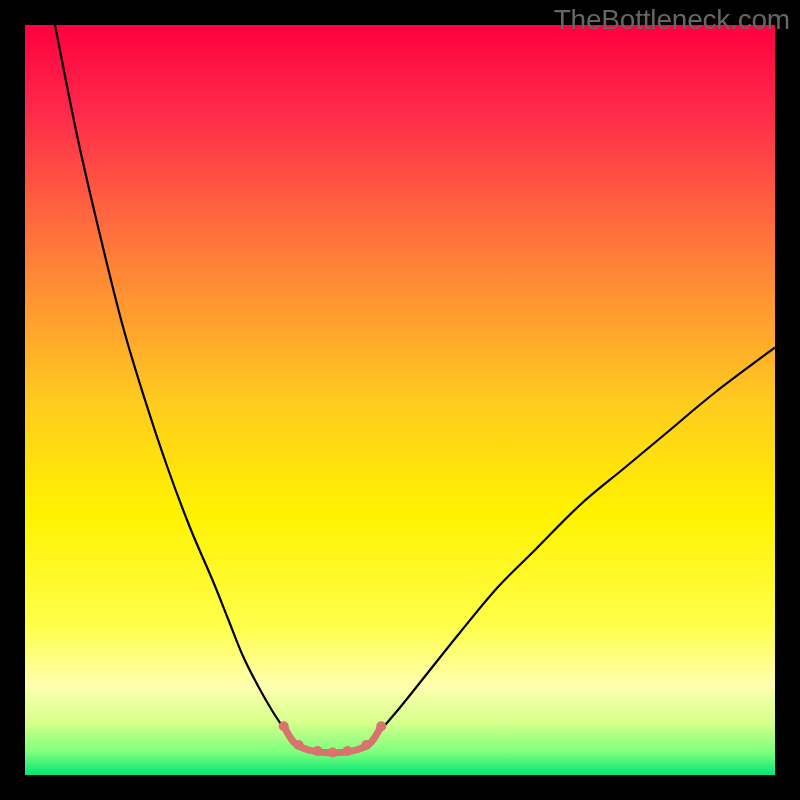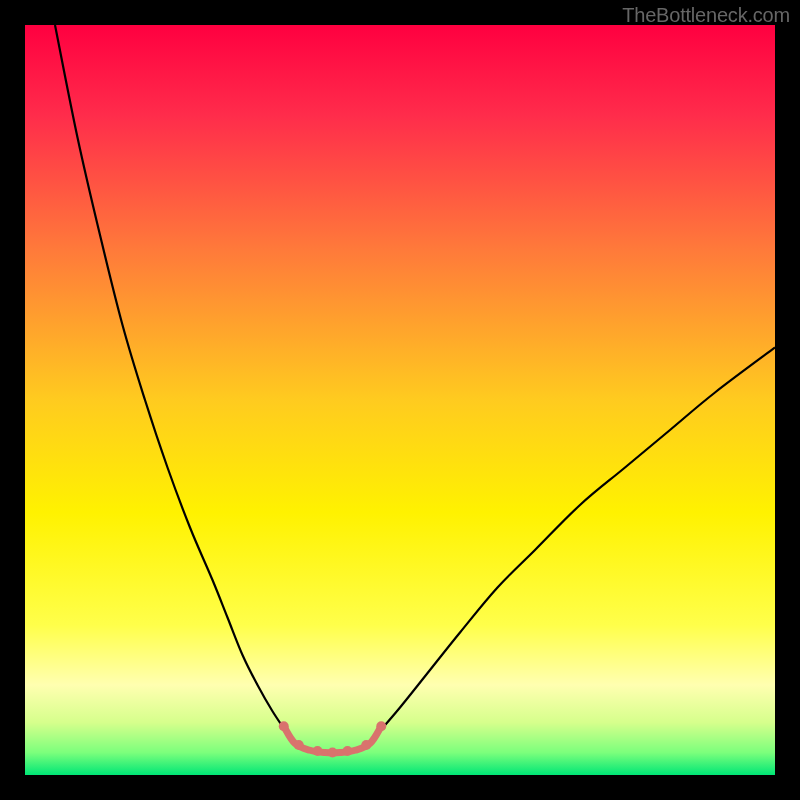--- a/index.html
+++ b/index.html
@@ -36,21 +36,21 @@
     left: 0;
     top: 0;
     width: 100%;
     height: 100%;
   }
   .watermark {
     position: absolute;
     top: 4px;
     right: 10px;
     color: #666;
-    font-size: 20px;
+    font-size: 28px;
     font-weight: 500;
     letter-spacing: -0.2px;
     user-select: none;
   }
 </style>
 </head>
 <body>
 
 <div class="frame">
 

